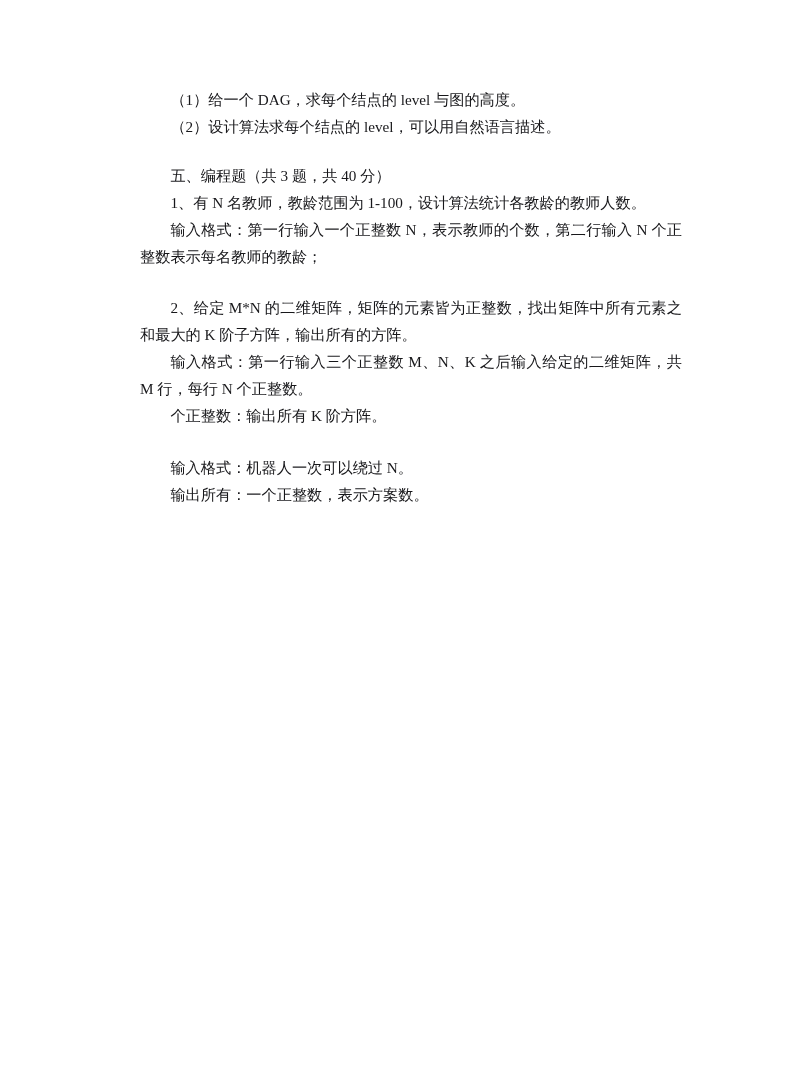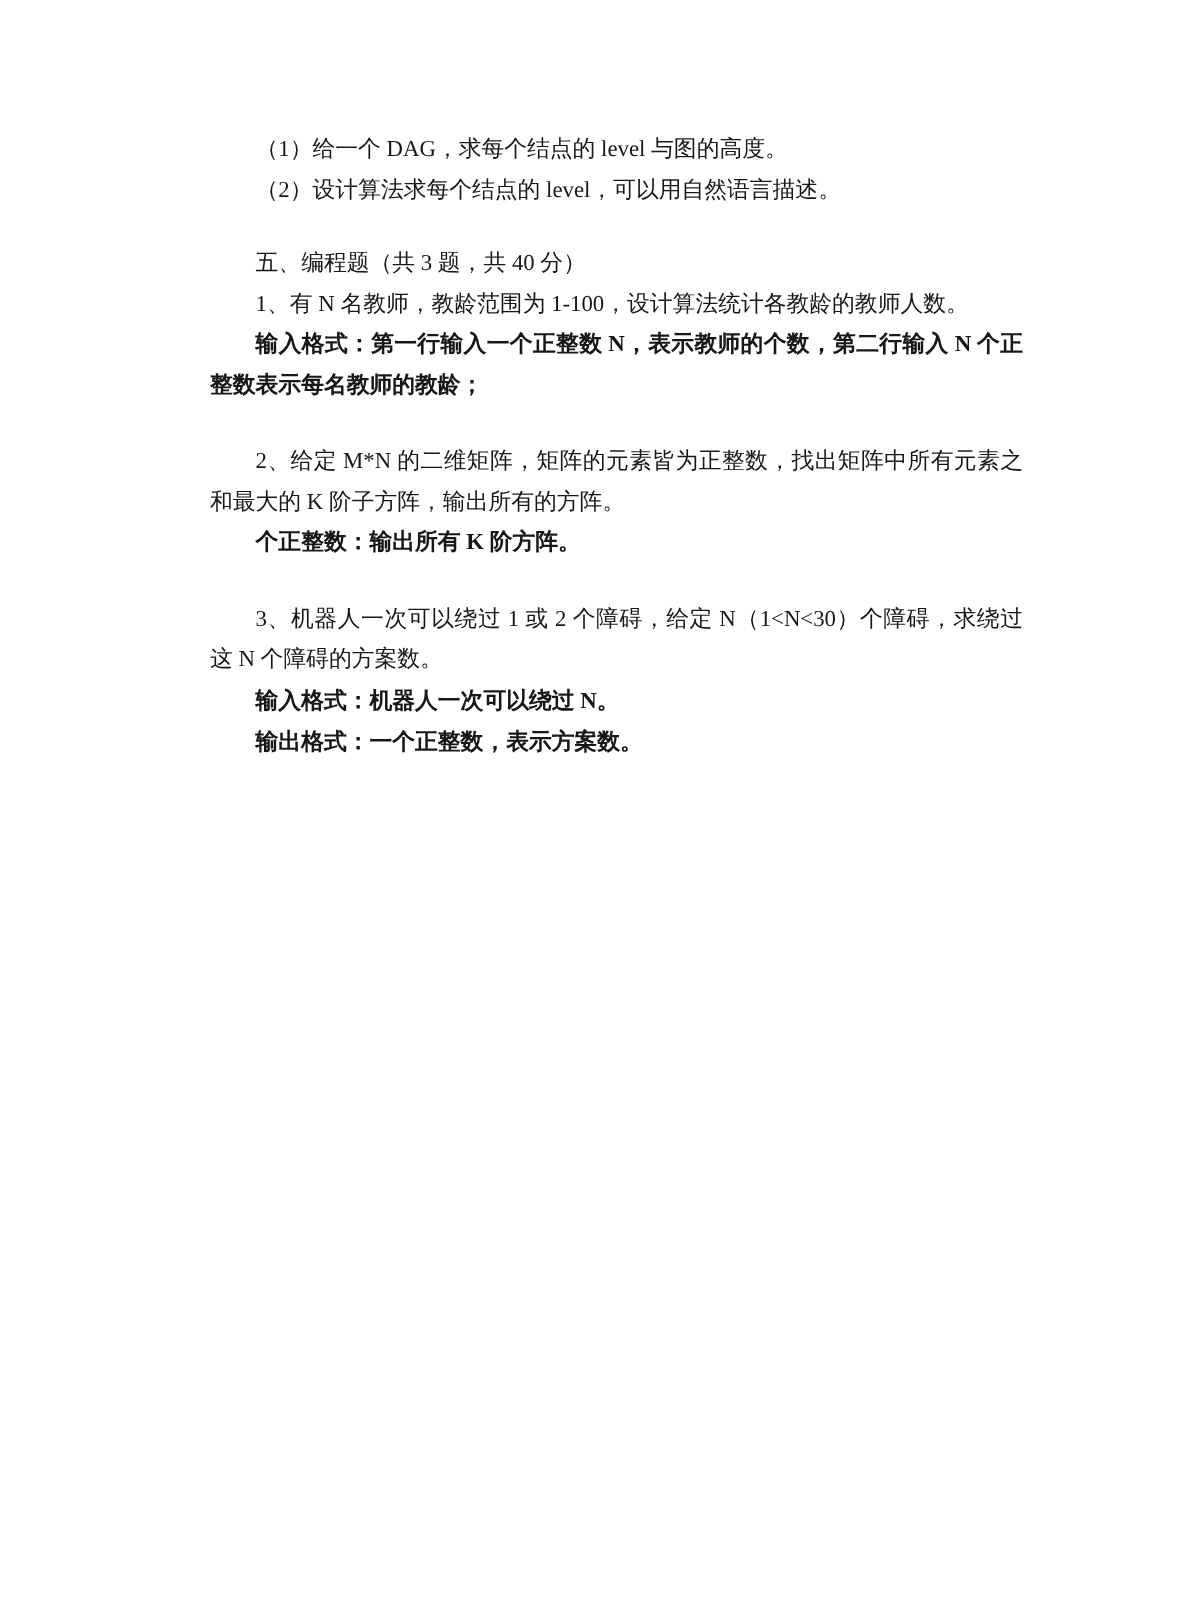--- a/index.html
+++ b/index.html
@@ -28,21 +28,20 @@
     color: #17171a;
   }
   p {
     margin: 0;
   }
   .para {
     text-indent: 2em;
   }
   .para-hang {
     text-indent: 2em;
-    font-weight: bold;
   }
   .gap-md {
     height: 22px;
   }
   .gap-lg {
     height: 24px;
   }
   .section-head {
     text-indent: 2em;
   }
@@ -59,22 +58,22 @@
     <div class="gap-md"></div>
 
     <p class="section-head">五、编程题（共 3 题，共 40 分）</p>
 
     <p class="para">1、有 N 名教师，教龄范围为 1-100，设计算法统计各教龄的教师人数。</p>
     <p class="para-hang">输入格式：第一行输入一个正整数 N，表示教师的个数，第二行输入 N 个正整数表示每名教师的教龄；</p>
 
     <div class="gap-lg"></div>
 
     <p class="para">2、给定 M*N 的二维矩阵，矩阵的元素皆为正整数，找出矩阵中所有元素之和最大的 K 阶子方阵，输出所有的方阵。</p>
+    <p class="para-hang">输入格式：第一行输入三个正整数 M、N、K 之后输入给定的二维矩阵，共 M 行，每行 N 个正整数。</p>
     <p class="para-hang">个正整数：输出所有 K 阶方阵。</p>
 
     <div class="gap-lg"></div>
 
-    <p class="para">3、机器人一次可以绕过 1 或 2 个障碍，给定 N（1&lt;N&lt;30）个障碍，求绕过这 N 个障碍的方案数。</p>
     <p class="para-hang">输入格式：机器人一次可以绕过 N。</p>
-    <p class="para-hang">输出格式：一个正整数，表示方案数。</p>
+    <p class="para-hang">输出所有：一个正整数，表示方案数。</p>
 
   </div>
 </div>
 
 </body></html>

